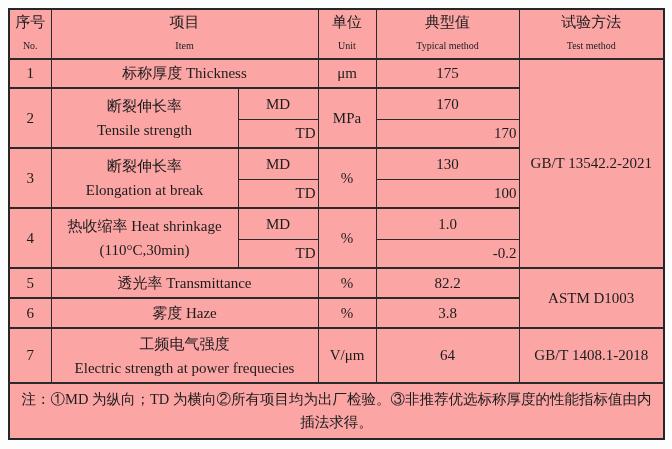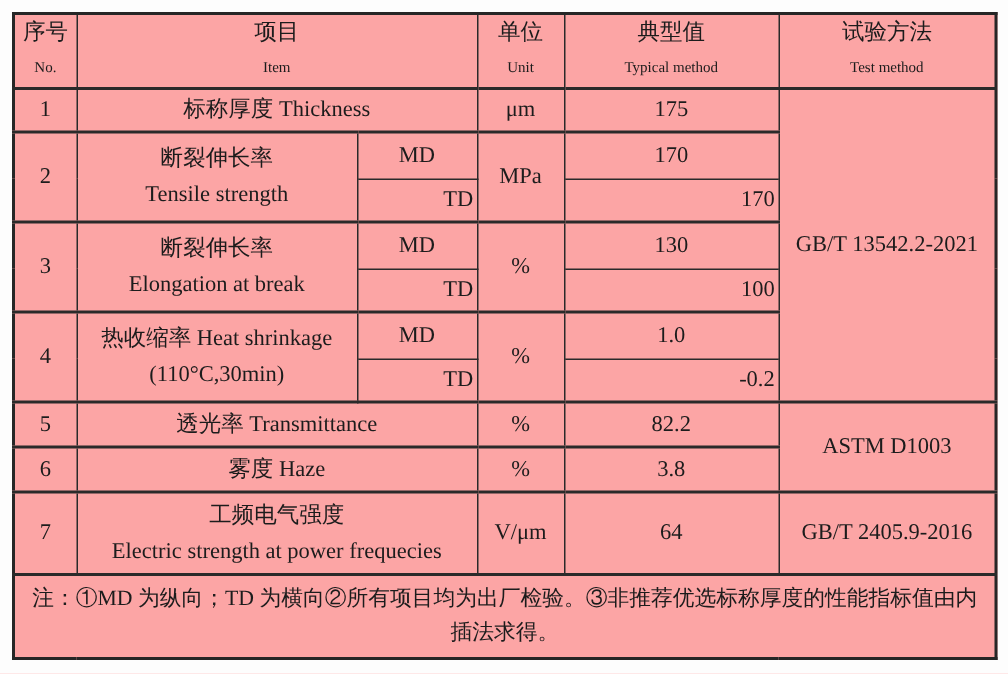--- a/index.html
+++ b/index.html
@@ -171,21 +171,21 @@
     </tr>
 
     <tr class="h-r7 grp">
       <td>7</td>
       <td colspan="2" class="two-line">
         <div>工频电气强度</div>
         <div>Electric strength at power frequecies</div>
       </td>
       <td>V/μm</td>
       <td>64</td>
-      <td>GB/T 2405.9-2016</td>
+      <td>GB/T 1408.1-2018</td>
     </tr>
 
     <tr class="h-note grp">
       <td colspan="6" class="note-cell">注：①MD 为纵向；TD 为横向②所有项目均为出厂检验。③非推荐优选标称厚度的性能指标值由内插法求得。</td>
     </tr>
   </tbody>
     </table>
 </div>
 
 </body></html>

